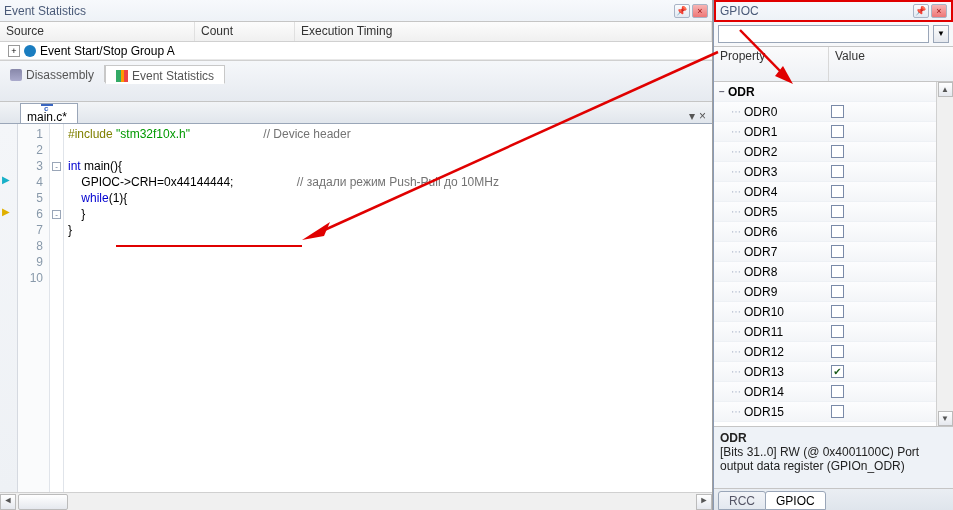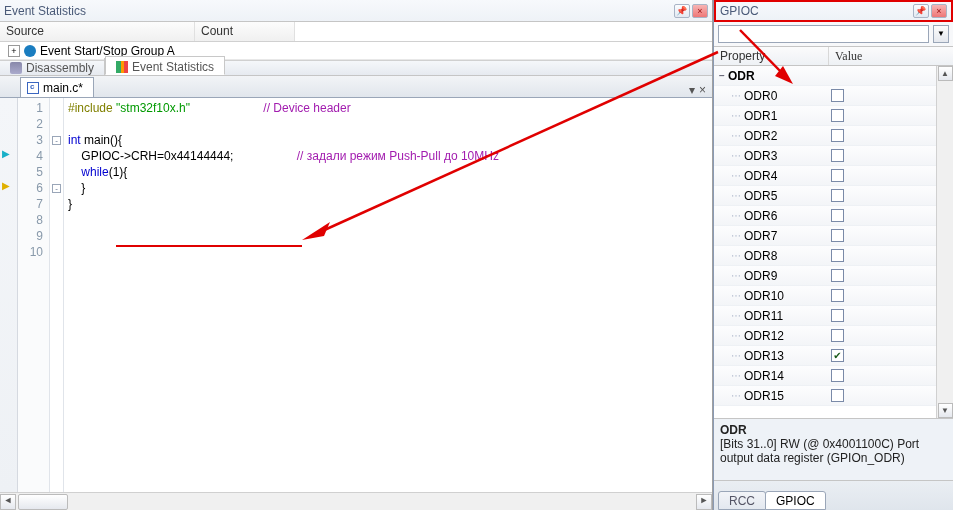--- a/index.html
+++ b/index.html
@@ -15,30 +15,30 @@
   .winctrl { display:flex; gap:2px; }
   .winbtn { width:16px; height:14px; border:1px solid #a9b4c6; background:linear-gradient(#fbfcfe,#e3e9f2); border-radius:2px; display:flex; align-items:center; justify-content:center; font-size:9px; color:#555; cursor:pointer; }
   .winbtn.close { background:linear-gradient(#f7b4b4,#e77); color:#911; }
 
   .col-headers { height:20px; border-bottom:1px solid #d0d0d0; display:flex; }
   .col-header { padding:2px 6px; border-right:1px solid #e0e0e0; background:linear-gradient(#fcfcfc,#f0f0f0); color:#333; }
 
   .grid-row { height:18px; display:flex; align-items:center; border-bottom:1px solid #e8e8e8; }
   .tree-toggle { width:12px; height:12px; border:1px solid #999; margin:0 4px 0 8px; display:flex; align-items:center; justify-content:center; font-size:9px; }
   .grid-row .icon { width:12px; height:12px; margin-right:4px; border-radius:50%; background:#1a7dc0; display:inline-block; }
-  .toolbar-row { height:16px; border-top:1px solid #d0d0d0; border-bottom:1px solid #c5c5c5; background:linear-gradient(#f5f7fa,#e6eaf0); display:flex; align-items:flex-end; }
+  .toolbar-row { height:42px; border-top:1px solid #d0d0d0; border-bottom:1px solid #c5c5c5; background:linear-gradient(#f5f7fa,#e6eaf0); display:flex; align-items:flex-start; }
   .tool-tab { padding:3px 10px 0 10px; display:flex; align-items:center; gap:4px; color:#555; border-right:1px solid #c8c8c8; margin-top:4px; }
   .tool-tab.active { background:#fff; border:1px solid #c8c8c8; border-bottom:1px solid #fff; }
   .tool-tab .tiny-icon { width:12px; height:12px; }
   .stat-icon { background:linear-gradient(90deg,#3a6 40%,#f90 40% 70%,#e44 70%); }
   .dis-icon { background:linear-gradient(#88a,#aac); border-radius:2px; }
 
   .file-tabs { height:22px; background:linear-gradient(#f2f4f7,#e1e6ec); display:flex; align-items:flex-end; padding-left:20px; border-bottom:1px solid #9aa6b8; position:relative; }
   .file-tab { height:20px; display:flex; align-items:center; gap:4px; padding:0 10px 0 6px; border:1px solid #9aa6b8; border-bottom:none; margin-right:-1px; }
-  .file-tab.active { background:#fff; }
+  .file-tab.active { background:#fff;flex-direction:column; }
   .file-tab.inactive { background:#f7e9b0; }
   .file-icon-c { width:12px; height:12px; background:#fff; border:1px solid #3a66c0; position:relative; }
   .file-icon-c::after { content:'c'; position:absolute; font-size:8px; font-weight:bold; color:#3a66c0; top:-1px; left:2px; }
   .file-icon-s { width:12px; height:12px; background:#fff; border:1px solid #c07a1a; position:relative; }
   .file-icon-s::after { content:'s'; position:absolute; font-size:8px; font-weight:bold; color:#c07a1a; top:-1px; left:2px; }
   .tabs-end { margin-left:auto; padding:0 6px; display:flex; align-items:center; gap:4px; color:#555; }
   .tabs-end span { cursor:pointer; }
 
   .code-area { flex:1; display:flex; min-height:0; background:#fff; }
   .gutter-break { width:18px; background:linear-gradient(#f4f6f9,#eef1f5); border-right:1px solid #d5d9e0; position:relative; }
@@ -46,62 +46,62 @@
   .gutter-nums div { height:16px; line-height:16px; }
   .gutter-fold { width:14px; border-right:1px solid #e0e4ea; padding-top:2px; }
   .gutter-fold div { height:16px; display:flex; align-items:center; justify-content:center; }
   .fold-box { width:9px; height:9px; border:1px solid #9aa6b8; font-size:8px; line-height:7px; text-align:center; color:#5a6a88; }
   .code-lines { flex:1; padding-top:2px; font-family:Consolas,monospace; font-size:12px; position:relative; }
   .code-lines .ln { height:16px; line-height:16px; white-space:pre; padding-left:4px; }
   .ln.hl { background:#e6f3e0; }
   .kw { color:#0000d0; }
   .pp { color:#808000; }
   .str { color:#009900; }
-  .cm { color:#a21caf; }
+  .cm { color:#737373; }
 
   .bp-arrow { position:absolute; left:2px; font-size:10px; }
   .bp-cyan { color:#18b0c8; top:calc(2px + 16px*3); }
   .bp-yellow { color:#e0b000; top:calc(2px + 16px*5); }
 
   .hscroll { height:18px; background:#f0f0f0; border-top:1px solid #d0d0d0; display:flex; align-items:center; }
   .hscroll .btn { width:16px; height:16px; border:1px solid #bbb; background:linear-gradient(#fff,#e5e8ee); text-align:center; font-size:9px; color:#555; }
   .hscroll .thumb { width:50px; height:16px; border:1px solid #bbb; background:linear-gradient(#fff,#e5e8ee); margin-left:2px; border-radius:2px; }
   .hscroll .track { flex:1; }
 
   
   .right { width:240px; display:flex; flex-direction:column; background:#f7f8fa; border-left:1px solid #8a9ab4; }
   .r-title { height:22px; background:linear-gradient(#f7f9fc,#eef2f7); border:2px solid #e00000; display:flex; align-items:center; padding:0 4px; color:#4a5a78; }
   .r-title .spacer { flex:1; }
   .r-toolbar { height:24px; display:flex; align-items:center; padding:0 4px; gap:4px; }
   .r-toolbar .sel { flex:1; height:18px; border:1px solid #9aa6b8; background:#fff; }
   .r-toolbar .dd { width:16px; height:18px; border:1px solid #9aa6b8; background:linear-gradient(#fcfcfc,#e5e8ee); text-align:center; font-size:8px; line-height:16px; }
-  .r-headers { height:20px; display:flex; border-top:1px solid #c5c5c5; border-bottom:1px solid #c5c5c5; background:linear-gradient(#fbfbfc,#eef1f5);justify-content:space-between; }
+  .r-headers { height:36px; display:flex; border-top:1px solid #c5c5c5; border-bottom:1px solid #c5c5c5; background:linear-gradient(#fbfbfc,#eef1f5);justify-content:space-between; }
   .r-hcell { padding:2px 6px; color:#333; }
   .r-hprop { width:115px; border-right:1px solid #d8d8d8; }
-  .r-hval { flex:1;font-family:Liberation Serif, serif; }
+  .r-hval { flex:1; }
 
   .r-grid { flex:1; overflow:hidden; position:relative; background:#fff; }
   .r-grid-inner { position:absolute; top:0; left:0; right:17px; bottom:0; }
   .r-row { height:20px; display:flex; align-items:center; padding-left:2px; background:linear-gradient(#fdfdfe,#f3f5f8); border-bottom:1px solid #eef1f5; }
   .r-row.head { font-weight:bold; }
   .r-row .tree { width:12px; text-align:center; color:#667; font-size:10px; }
   .r-row .conn { width:16px; text-align:center; color:#aab4c8; font-size:10px; }
   .r-prop { width:85px; }
   .r-val { flex:1; display:flex; align-items:center; }
   .r-row.head .r-val { border:2px solid #e00000; background:#d8dde8; padding:1px 3px; margin-right:4px; height:18px; }
   .chk { width:13px; height:13px; border:1px solid #7a8aa8; background:#fff; margin-left:2px; display:flex; align-items:center; justify-content:center; font-size:10px; color:#1a5a1a; }
 
   .r-vscroll { position:absolute; right:0; top:0; bottom:0; width:17px; background:#f0f0f0; border-left:1px solid #d0d0d0; display:flex; flex-direction:column; align-items:center; }
   .r-vscroll .vbtn { width:15px; height:15px; border:1px solid #bbb; background:linear-gradient(#fff,#e5e8ee); font-size:8px; line-height:13px; text-align:center; color:#555; }
   .r-vscroll .vtrack { flex:1; }
 
   .desc-box { height:62px; background:#eef2f7; border-top:1px solid #c5c5c5; padding:4px 6px; color:#222; }
   .desc-box .dt { font-weight:bold; }
 
-  .r-tabs { height:30px; display:flex; align-items:flex-end; border-top:1px solid #c5c5c5; padding-left:4px; background:linear-gradient(#eaeef3,#dfe5ec); }
+  .r-tabs { height:22px; display:flex; align-items:flex-end; border-top:1px solid #c5c5c5; padding-left:4px; background:linear-gradient(#eaeef3,#dfe5ec); }
   .r-tabchip { height:19px; padding:2px 10px; border:1px solid #9aa6b8; border-radius:3px 3px 0 0; margin-right:-1px; }
   .r-tabchip.active { background:#fff; }
   .r-tabchip.inactive { background:linear-gradient(#f2f4f8,#e3e8ef); color:#556; }
 
   
   .red-arrow { position:absolute; pointer-events:none; }
   .arrow-1 { left:300px; top:50px; width:420px; height:190px; }
   .arrow-1 line { stroke:#e00000; stroke-width:2.5; }
   .arrow-1 polygon { fill:#e00000; }
   .arrow-2 { left:735px; top:28px; width:60px; height:58px; }
@@ -120,20 +120,21 @@
       <div class="spacer"></div>
       <div class="winctrl">
         <div class="winbtn">📌</div>
         <div class="winbtn close">×</div>
       </div>
     </div>
 
     <div class="col-headers">
       <div class="col-header" style="width:195px">Source</div>
       <div class="col-header" style="width:100px">Count</div>
+      <div class="col-header" style="flex:1">Execution Timing</div>
     </div>
 
     <div class="grid-row">
       <div class="tree-toggle">+</div>
       <span class="icon"></span>
       <span>Event Start/Stop Group A</span>
     </div>
 
     <div class="toolbar-row">
       <div class="tool-tab">

